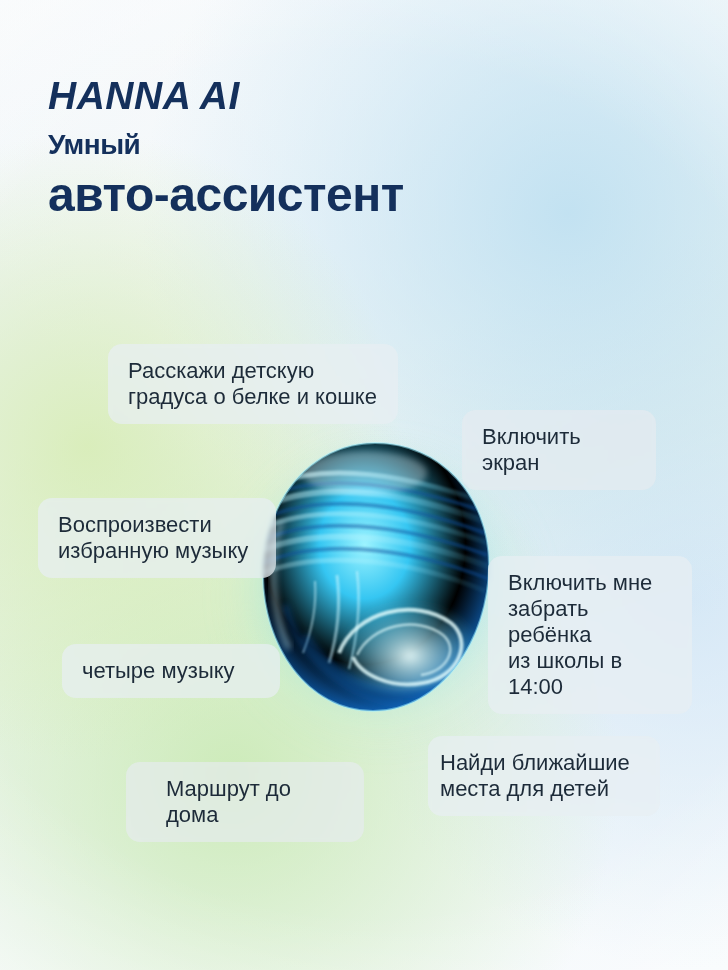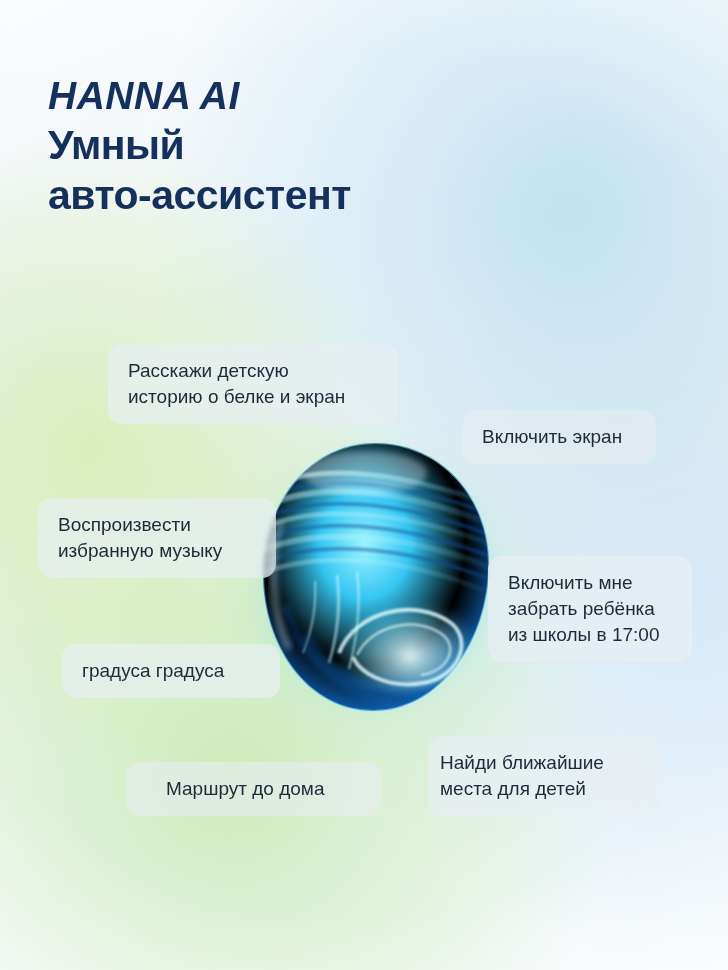--- a/index.html
+++ b/index.html
@@ -46,26 +46,26 @@
     letter-spacing: -0.5px;
   }
   .headline .line1 {
     font-size: 39px;
     font-weight: 700;
     line-height: 48px;
     letter-spacing: 0.5px;
     font-style: italic;
   }
   .headline .line2 {
-    font-size: 41px;
+    font-size: 28px;
     font-weight: 700;
     line-height: 50px;
   }
   .headline .line3 {
-    font-size: 41px;
+    font-size: 48px;
     font-weight: 700;
     line-height: 50px;
   }
 
   
   .orb-wrap {
     position: absolute;
     left: 245px;
     top: 425px;
     width: 260px;
@@ -84,21 +84,21 @@
     filter: blur(14px);
   }
 
   
   .chip {
     position: absolute;
     z-index: 5;
     background: rgba(232,238,242,0.72);
     border-radius: 14px;
     color: #1d2b39;
-    font-size: 19px;
+    font-size: 22px;
     line-height: 26px;
     padding: 14px 20px;
     box-sizing: border-box;
     backdrop-filter: blur(2px);
   }
   .chip.light {
     background: rgba(230,236,240,0.66);
   }
 </style>
 </head>
@@ -195,43 +195,43 @@
       <path d="M130 18
                C 196 18, 244 72, 244 140
                C 244 214, 196 286, 128 286
                C 62 286, 18 220, 18 150
                C 18 76, 66 18, 130 18 Z" fill="none" stroke="#9beeff" stroke-width="2" opacity="0.5"></path>
     </svg>
   </div>
 
   <div class="chip" style="left:108px; top:344px; width:290px;">
     <div>Расскажи детскую</div>
-    <div>историю о белке и экран</div>
+    <div>градуса о белке и кошке</div>
   </div>
 
   <div class="chip light" style="left:462px; top:410px; width:194px;">
     <div>Включить экран</div>
   </div>
 
   <div class="chip" style="left:38px; top:498px; width:238px;">
     <div>Воспроизвести</div>
     <div>избранную музыку</div>
   </div>
 
   <div class="chip" style="left:488px; top:556px; width:204px;">
     <div>Включить мне</div>
     <div>забрать ребёнка</div>
-    <div>из школы в 17:00</div>
+    <div>из школы в 14:00</div>
   </div>
 
   <div class="chip" style="left:62px; top:644px; width:218px;">
-    <div>градуса градуса</div>
-  </div>
-
-  <div class="chip light" style="left:126px; top:762px; width:256px;padding-left:40px;">
+    <div>четыре музыку</div>
+  </div>
+
+  <div class="chip light" style="left:126px; top:762px; width:238px;padding-left:40px;">
     <div>Маршрут до дома</div>
   </div>
 
   <div class="chip" style="left:428px; top:736px; width:232px;padding-left:12px;">
     <div>Найди ближайшие</div>
     <div>места для детей</div>
   </div>
 
 </div>
 

